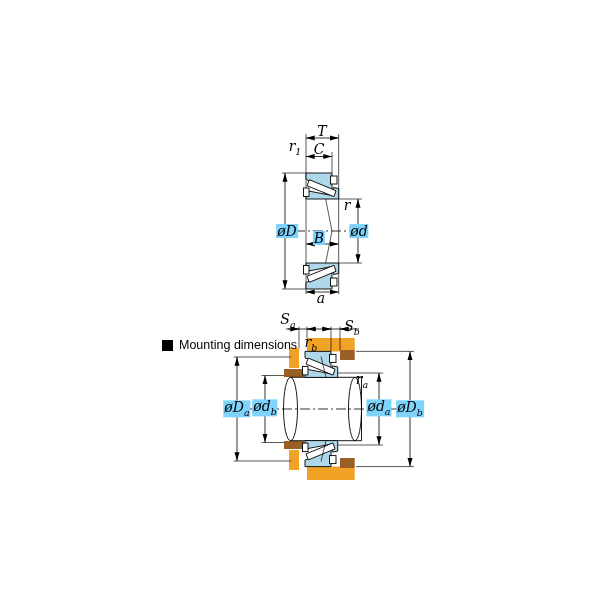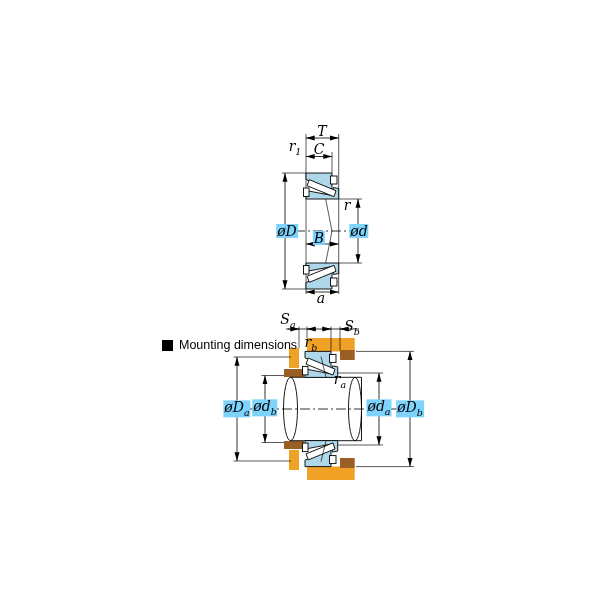--- a/index.html
+++ b/index.html
@@ -127,19 +127,19 @@
 <div class="lbl" style="left:321px;top:298px"><span>a</span></div>
 
 <div class="mounting-heading">
   <span class="sq"></span>
   <span>Mounting dimensions</span>
 </div>
 
 <div class="lbl" style="left:288px;top:321px"><span>S</span><sub>a</sub></div>
 <div class="lbl" style="left:352px;top:328px"><span>S</span><sub>b</sub></div>
 <div class="lbl" style="left:311px;top:344px"><span>r</span><sub>b</sub></div>
-<div class="lbl" style="left:340px;top:381px"><span>r</span><sub>a</sub></div>
+<div class="lbl" style="left:362px;top:381px"><span>r</span><sub>a</sub></div>
 <div class="lbl bg" style="left:237px;top:409px"><span>øD</span><sub>a</sub></div>
 <div class="lbl bg" style="left:265px;top:408px"><span>ød</span><sub>b</sub></div>
 <div class="lbl bg" style="left:379px;top:408px"><span>ød</span><sub>a</sub></div>
 <div class="lbl bg" style="left:410px;top:409px"><span>øD</span><sub>b</sub></div>
 
 </div>
 
 </body></html>

